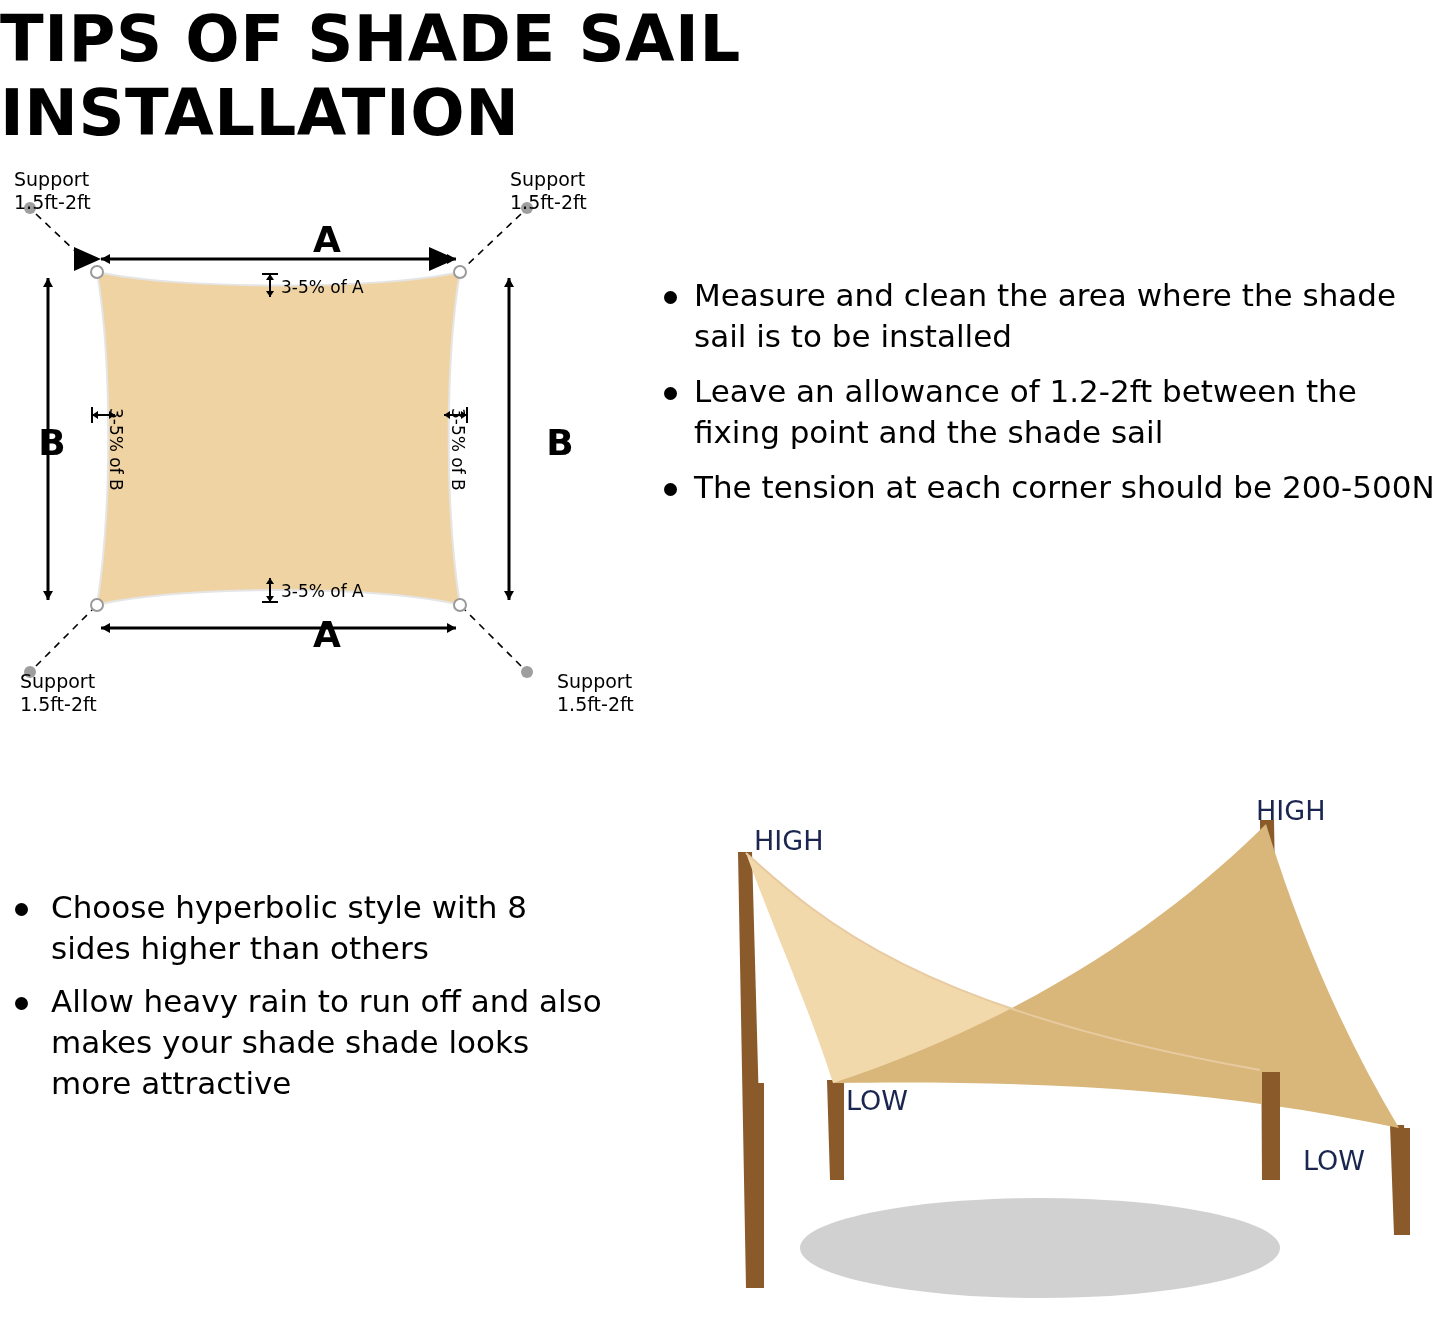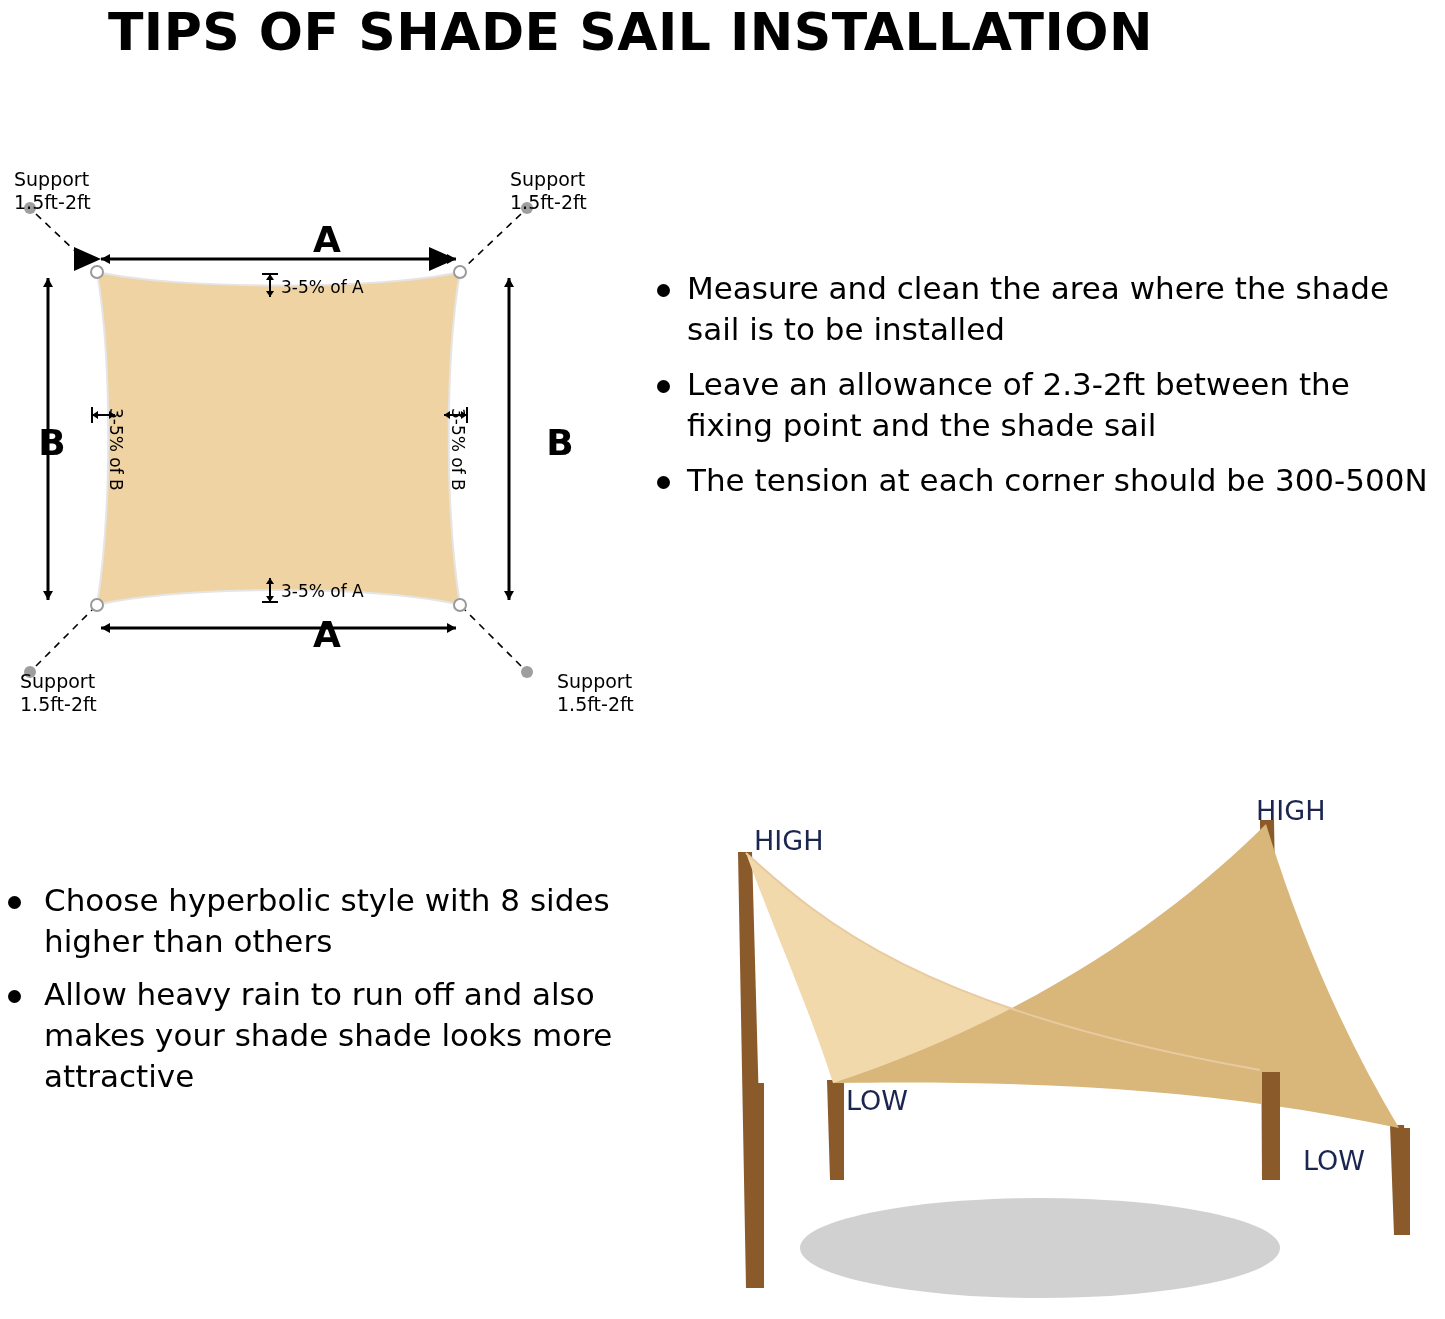--- a/index.html
+++ b/index.html
@@ -20,22 +20,22 @@
     left: 0; top: 0;
     width: 1445px;
     height: 1319px;
   }
   
   .title {
     position: absolute;
     left: 0;
     top: 2px;
     width: 1153px;
-    text-align: right;
-    font-size: 52px;
+    text-align: left;
+    font-size: 64px;
     font-weight: bold;
     letter-spacing: 0.5px;
     font-family: "DejaVu Sans", sans-serif;
   }
   
   .top-diagram {
     position: absolute;
     left: 0;
     top: 160px;
     width: 660px;
@@ -51,21 +51,21 @@
     width: 800px;
   }
   .bullets-left {
     position: absolute;
     left: 0px;
     top: 880px;
     width: 620px;
   }
   ul.bullet-list {
     list-style: none;
-    margin: 0;
+    margin: 7px;
     padding: 0;
   }
   ul.bullet-list li {
     position: relative;
     padding-left: 42px;
     margin-bottom: 14px;
     font-size: 31px;
     line-height: 1.32;
     font-family: "DejaVu Sans", sans-serif;
     color: #000;
@@ -197,22 +197,22 @@
       <text class="lbl" x="281" y="133" font-size="17">3-5% of A</text>
       <text class="lbl" x="281" y="437" font-size="17">3-5% of A</text>
       <text class="lbl" x="110" y="248" font-size="17" transform="rotate(90 110 248)">3-5% of B</text>
       <text class="lbl" x="452" y="248" font-size="17" transform="rotate(90 452 248)">3-5% of B</text>
     </svg>
   </div>
 
   <div class="bullets-right">
     <ul class="bullet-list">
       <li>Measure and clean the area where the shade sail is to be installed</li>
-      <li>Leave an allowance of 2.3-2ft between the fixing point and the shade sail</li>
-      <li>The tension at each corner should be 300-500N</li>
+      <li>Leave an allowance of 1.2-2ft between the fixing point and the shade sail</li>
+      <li>The tension at each corner should be 200-500N</li>
     </ul>
   </div>
 
   <div class="bullets-left">
     <ul class="bullet-list">
       <li>Choose hyperbolic style with 8 sides higher than others</li>
       <li>Allow heavy rain to run off and also makes your shade shade looks more attractive</li>
     </ul>
   </div>
 

